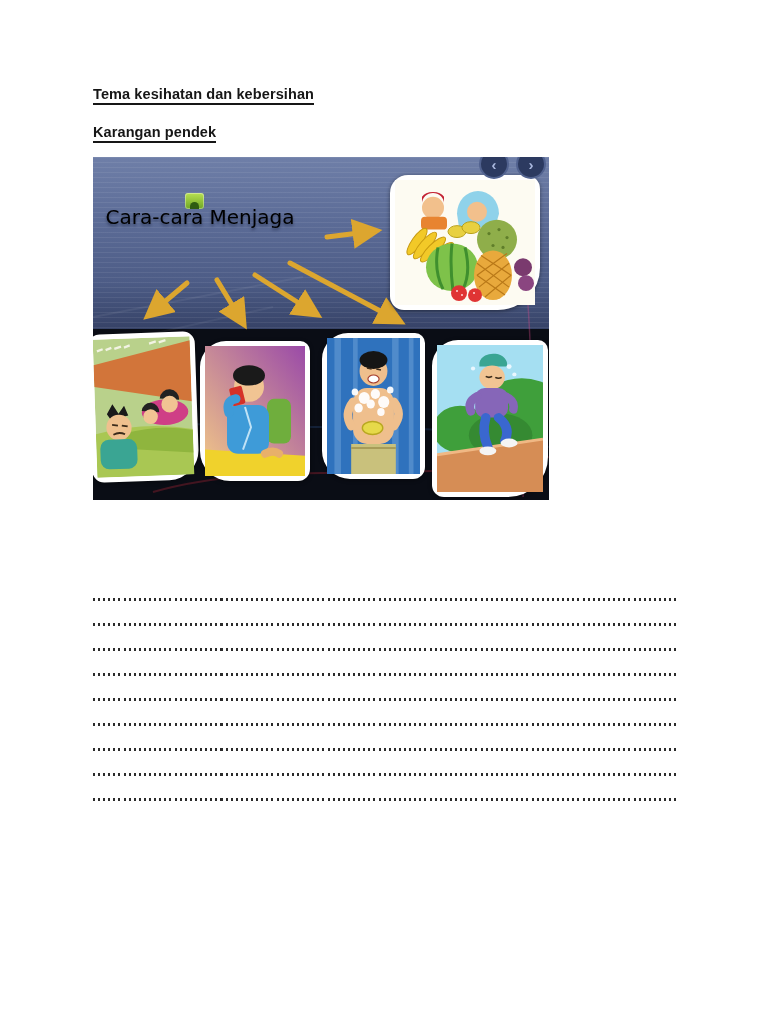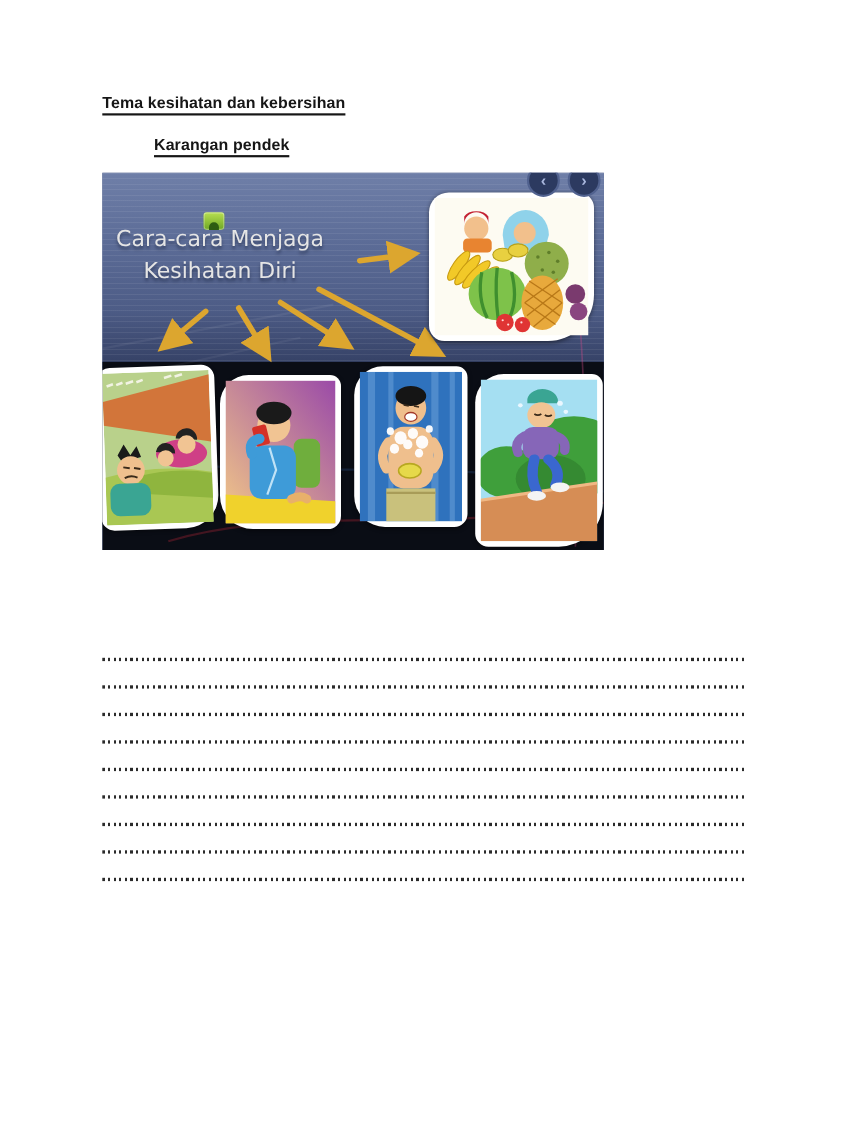--- a/index.html
+++ b/index.html
@@ -3,21 +3,21 @@
 <meta charset="utf-8">
 <style>
   html,body{margin:0;padding:0;background:#ffffff;}
   .page{position:relative;width:768px;height:860px;background:#ffffff;overflow:hidden;
         font-family:"Liberation Sans",sans-serif;color:#161616;text-decoration:underline;}
 
   
   .doc-heading{position:absolute;left:93px;font-size:14.5px;font-weight:700;
                border-bottom:2px solid #161616;padding-bottom:1px;letter-spacing:.1px;}
   .doc-title{top:86px;}
-  .doc-subtitle{top:124px;margin-left:47px;}
+  .doc-subtitle{top:124px;}
 
   
   .figure{position:absolute;left:93px;top:157px;width:456px;height:343px;overflow:hidden;
           background:#56658f;}
   .sky{position:absolute;left:0;top:0;width:456px;height:178px;
        background:linear-gradient(180deg,#6f7fa8 0%,#5c6c97 35%,#4d5c86 70%,#333f63 100%);}
   .sky::after{content:"";position:absolute;inset:0;
        background:repeating-linear-gradient(180deg,rgba(255,255,255,.07) 0 1px,rgba(0,0,0,0) 1px 5px);}
   .dark-strip{position:absolute;left:0;top:172px;width:456px;height:171px;background:#0a0d15;}
 
@@ -28,21 +28,21 @@
   .nav-next{right:3px;top:-8px;}
 
   .green-icon{position:absolute;left:92px;top:36px;width:19px;height:16px;border-radius:3px;
               background:linear-gradient(180deg,#b8e052 0%,#6da623 100%);
               box-shadow:inset 0 0 0 1px rgba(255,255,255,.35);z-index:5;
               display:flex;align-items:flex-end;justify-content:center;}
   .green-icon .arch{width:9px;height:7px;background:#2e5c12;border-radius:5px 5px 0 0;}
 
   .map-title{position:absolute;left:0;top:46px;width:214px;text-align:center;z-index:5;
              font-family:"DejaVu Sans",sans-serif;font-size:20px;line-height:29px;
-             color:#e5e5e5;text-shadow:0 2px 3px rgba(5,10,30,.45);}
+             color:#000000;text-shadow:0 2px 3px rgba(5,10,30,.45);}
 
   .figure svg.overlay{position:absolute;left:0;top:0;z-index:4;}
 
   .card{position:absolute;background:#ffffff;box-shadow:0 1px 4px rgba(0,0,0,.45);z-index:5;
         padding:5px;box-sizing:border-box;}
   .card svg{display:block;width:100%;height:100%;}
   .card-fruits{left:297px;top:18px;width:150px;height:135px;border-radius:18px 14px 42px 14px;}
   .card-sleep {left:-3px;top:176px;width:107px;height:148px;border-radius:12px 12px 30px 12px;transform:rotate(-2deg);}
   .card-drink {left:107px;top:184px;width:110px;height:140px;border-radius:26px 10px 12px 30px;}
   .card-bath  {left:229px;top:176px;width:103px;height:146px;border-radius:26px 10px 12px 28px;}
@@ -98,21 +98,20 @@
 
     <div class="nav-btn nav-prev">‹</div>
     <div class="nav-btn nav-next">›</div>
 
     <div class="green-icon">
         <div class="arch"></div>
       </div>
 
     <div class="map-title">
       <div>Cara-cara Menjaga</div>
-      <div>Kesihatan Diri</div>
     </div>
 
     <div class="card card-fruits">
       <svg viewBox="0 0 140 126" preserveAspectRatio="none">
         <rect width="140" height="126" fill="#fdfbf2"></rect>
         <circle cx="38" cy="28" r="11" fill="#f2c08c"></circle>
         <path d="M27,24 a11,11 0 0 1 22,0 l0,-7 a12,8 0 0 0 -22,0 z" fill="#c32233"></path>
         <rect x="26" y="37" width="26" height="13" rx="4" fill="#e88430"></rect>
         <path d="M62,34 a21,23 0 0 1 42,0 l-4,14 -36,0 z" fill="#8fd2ea"></path>
         <circle cx="82" cy="32" r="10" fill="#f2c08c"></circle>

